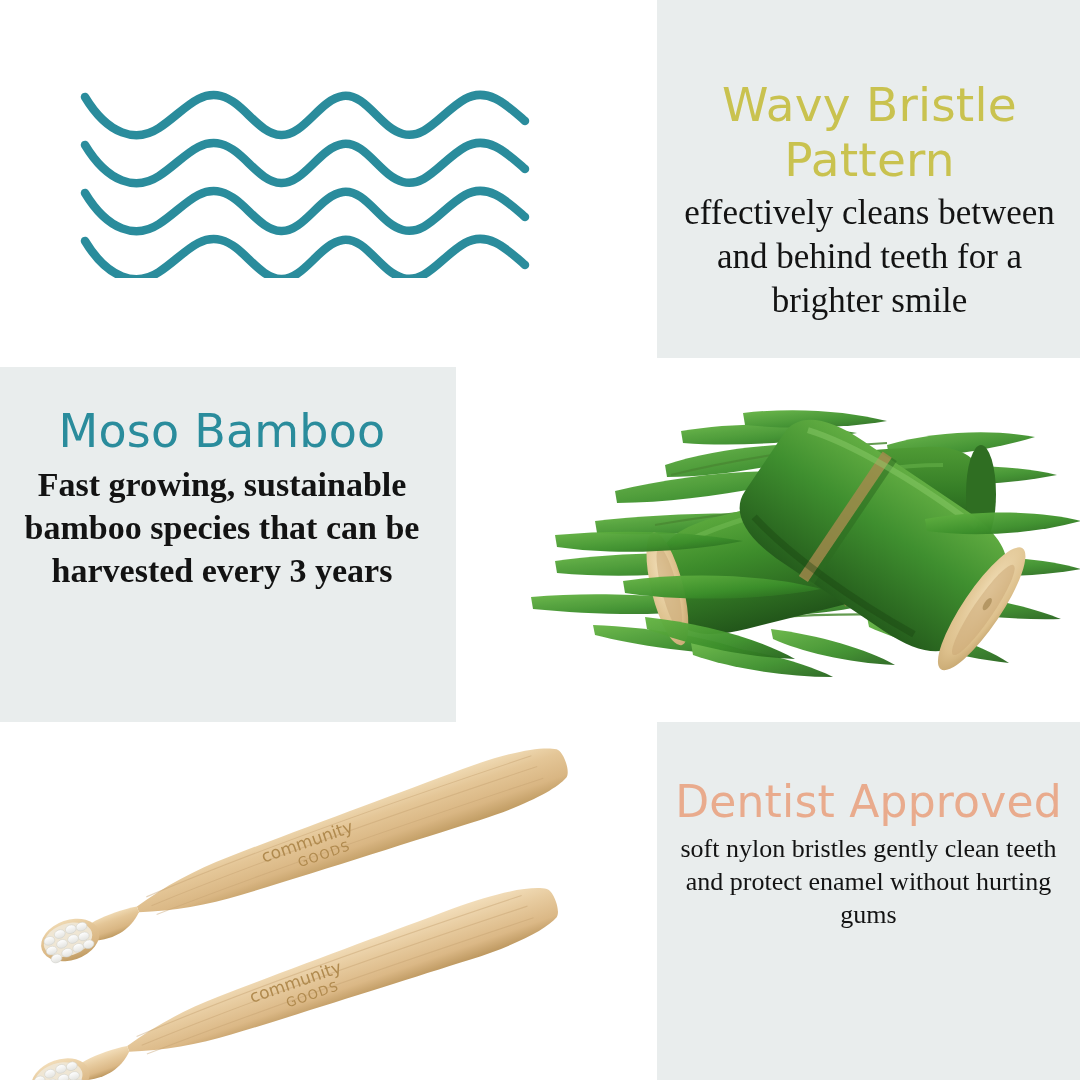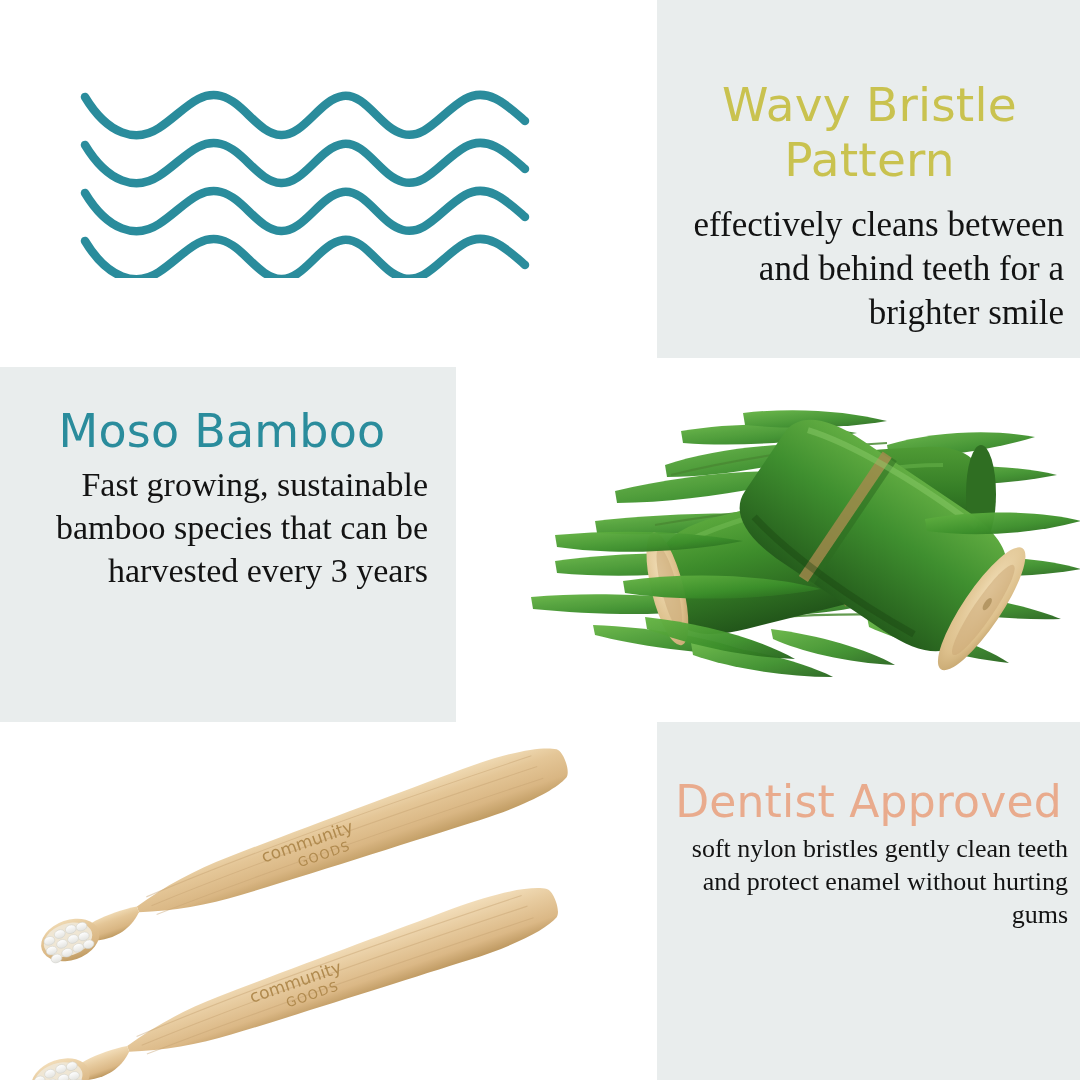--- a/index.html
+++ b/index.html
@@ -41,24 +41,23 @@
   }
   #title-wavy    { font-size: 47px; color: #c9c24f; }
   #title-moso    { font-size: 46px; color: #2a8c9c; }
   #title-dentist { font-size: 44px; color: #e9ab8d; }
 
   .feature-body {
     font-family: "Liberation Serif", "DejaVu Serif", serif;
     font-size: 35px;
     line-height: 1.26;
     color: #131313;
-    margin: 16px 0 0 0;
-    text-align: right;
-  }
-  #body-moso { font-size: 34px; margin-top: 6px; }
+    margin: 4px 0 0 0;
+  }
+  #body-moso { font-size: 34px; margin-top: 6px; font-weight: bold; }
   #body-dentist { font-size: 26px; margin-top: 6px; }
 
   
   #wave-icon {
     position: absolute;
     left: 80px;
     top: 88px;
     width: 450px;
     height: 190px;
   }

